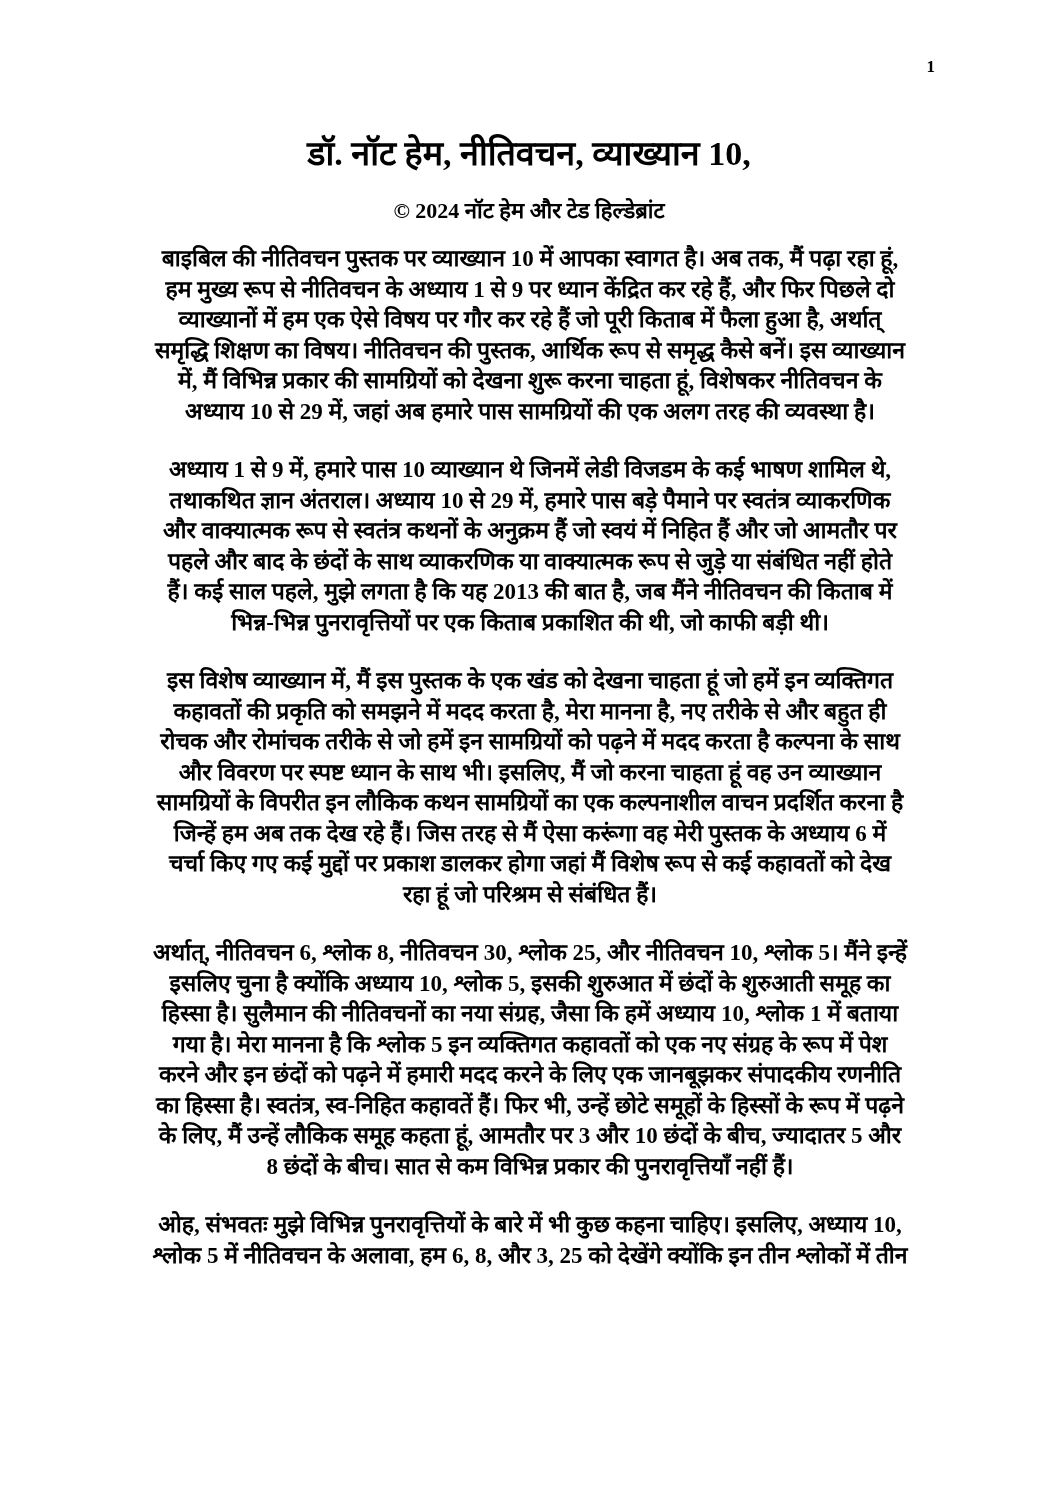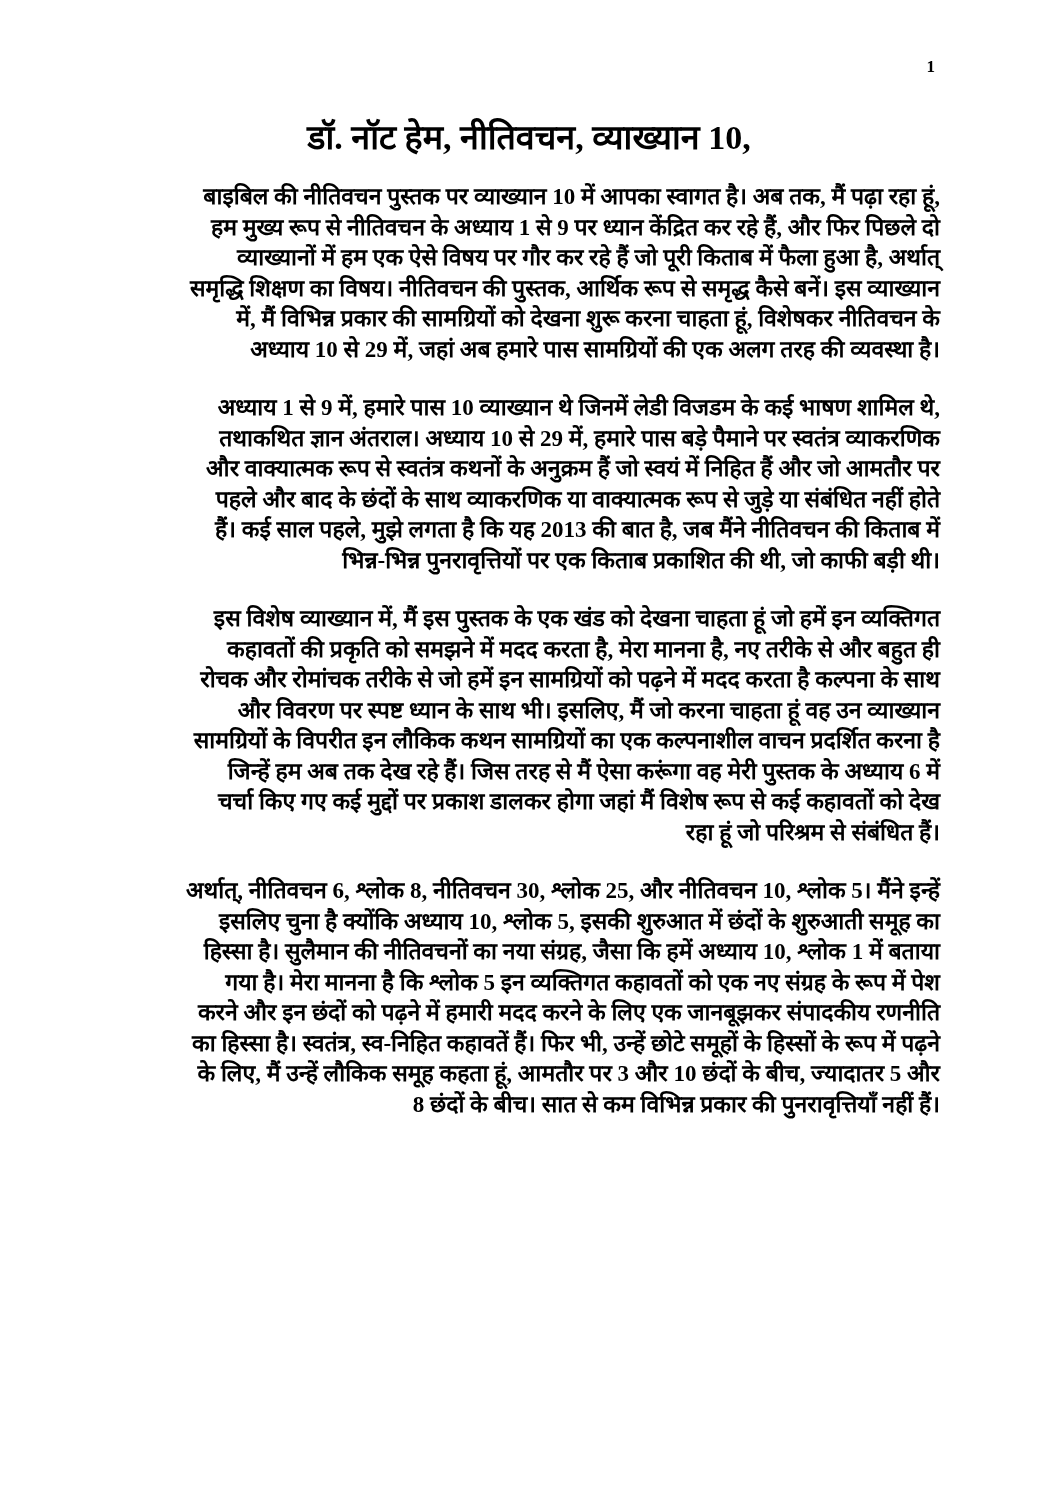--- a/index.html
+++ b/index.html
@@ -19,56 +19,57 @@
   }
   .page-number {
     position: absolute;
     top: 58px;
     right: 123px;
     font-size: 17px;
     font-weight: bold;
     line-height: 1;
   }
   .title {
-    margin: 0;
+    margin: 16px;
     padding-top: 112px;
     text-align: center;
     font-size: 34px;
     font-weight: bold;
     line-height: 52px;
   }
   .copyright {
     margin: 0;
     text-align: center;
     font-size: 22px;
     font-weight: bold;
     line-height: 30px;
   }
   .body-text {
     margin: 18px 118px 16px 120px;
     font-size: 23px;
     font-weight: bold;
     line-height: 30.5px;
-    text-align: right;
+    text-align: center;
   }
   .para {
     margin: 0 0 28px 0;
     white-space: pre-line;
   }
 </style>
 </head>
 <body>
 
 <div class="page">
   <div class="page-number">1</div>
 
   <h1 class="title">
     <span>डॉ. नॉट हेम, नीतिवचन, व्याख्यान 10,</span><br>
   </h1>
 
+  <div class="copyright">© 2024 नॉट हेम और टेड हिल्डेब्रांट</div>
 
   <div class="body-text">
       <p class="para">बाइबिल की नीतिवचन पुस्तक पर व्याख्यान 10 में आपका स्वागत है। अब तक, मैं पढ़ा रहा हूं,
 हम मुख्य रूप से नीतिवचन के अध्याय 1 से 9 पर ध्यान केंद्रित कर रहे हैं, और फिर पिछले दो
 व्याख्यानों में हम एक ऐसे विषय पर गौर कर रहे हैं जो पूरी किताब में फैला हुआ है, अर्थात्
 समृद्धि शिक्षण का विषय। नीतिवचन की पुस्तक, आर्थिक रूप से समृद्ध कैसे बनें। इस व्याख्यान
 में, मैं विभिन्न प्रकार की सामग्रियों को देखना शुरू करना चाहता हूं, विशेषकर नीतिवचन के
 अध्याय 10 से 29 में, जहां अब हमारे पास सामग्रियों की एक अलग तरह की व्यवस्था है।</p>
       <p class="para">अध्याय 1 से 9 में, हमारे पास 10 व्याख्यान थे जिनमें लेडी विजडम के कई भाषण शामिल थे,
 तथाकथित ज्ञान अंतराल। अध्याय 10 से 29 में, हमारे पास बड़े पैमाने पर स्वतंत्र व्याकरणिक
@@ -85,14 +86,16 @@
 चर्चा किए गए कई मुद्दों पर प्रकाश डालकर होगा जहां मैं विशेष रूप से कई कहावतों को देख
 रहा हूं जो परिश्रम से संबंधित हैं।</p>
       <p class="para">अर्थात्, नीतिवचन 6, श्लोक 8, नीतिवचन 30, श्लोक 25, और नीतिवचन 10, श्लोक 5। मैंने इन्हें
 इसलिए चुना है क्योंकि अध्याय 10, श्लोक 5, इसकी शुरुआत में छंदों के शुरुआती समूह का
 हिस्सा है। सुलैमान की नीतिवचनों का नया संग्रह, जैसा कि हमें अध्याय 10, श्लोक 1 में बताया
 गया है। मेरा मानना है कि श्लोक 5 इन व्यक्तिगत कहावतों को एक नए संग्रह के रूप में पेश
 करने और इन छंदों को पढ़ने में हमारी मदद करने के लिए एक जानबूझकर संपादकीय रणनीति
 का हिस्सा है। स्वतंत्र, स्व-निहित कहावतें हैं। फिर भी, उन्हें छोटे समूहों के हिस्सों के रूप में पढ़ने
 के लिए, मैं उन्हें लौकिक समूह कहता हूं, आमतौर पर 3 और 10 छंदों के बीच, ज्यादातर 5 और
 8 छंदों के बीच। सात से कम विभिन्न प्रकार की पुनरावृत्तियाँ नहीं हैं।</p>
+      <p class="para">ओह, संभवतः मुझे विभिन्न पुनरावृत्तियों के बारे में भी कुछ कहना चाहिए। इसलिए, अध्याय 10,
+श्लोक 5 में नीतिवचन के अलावा, हम 6, 8, और 3, 25 को देखेंगे क्योंकि इन तीन श्लोकों में तीन</p>
     </div>
 </div>
 
 </body></html>

